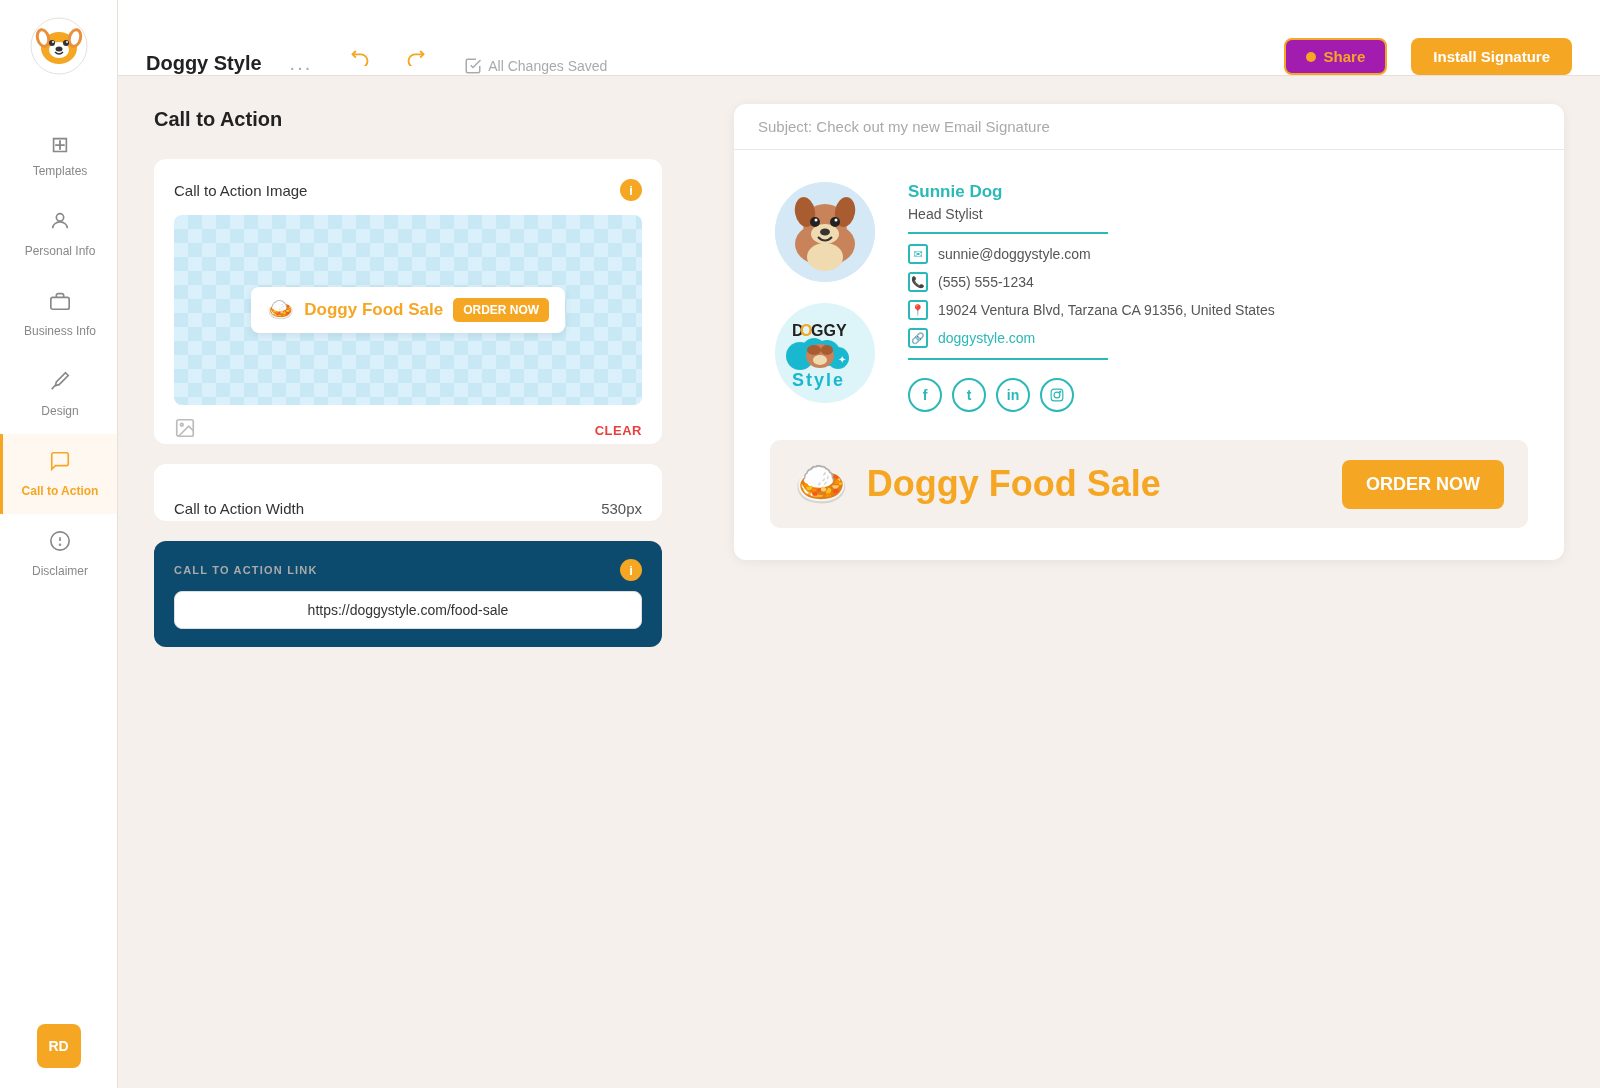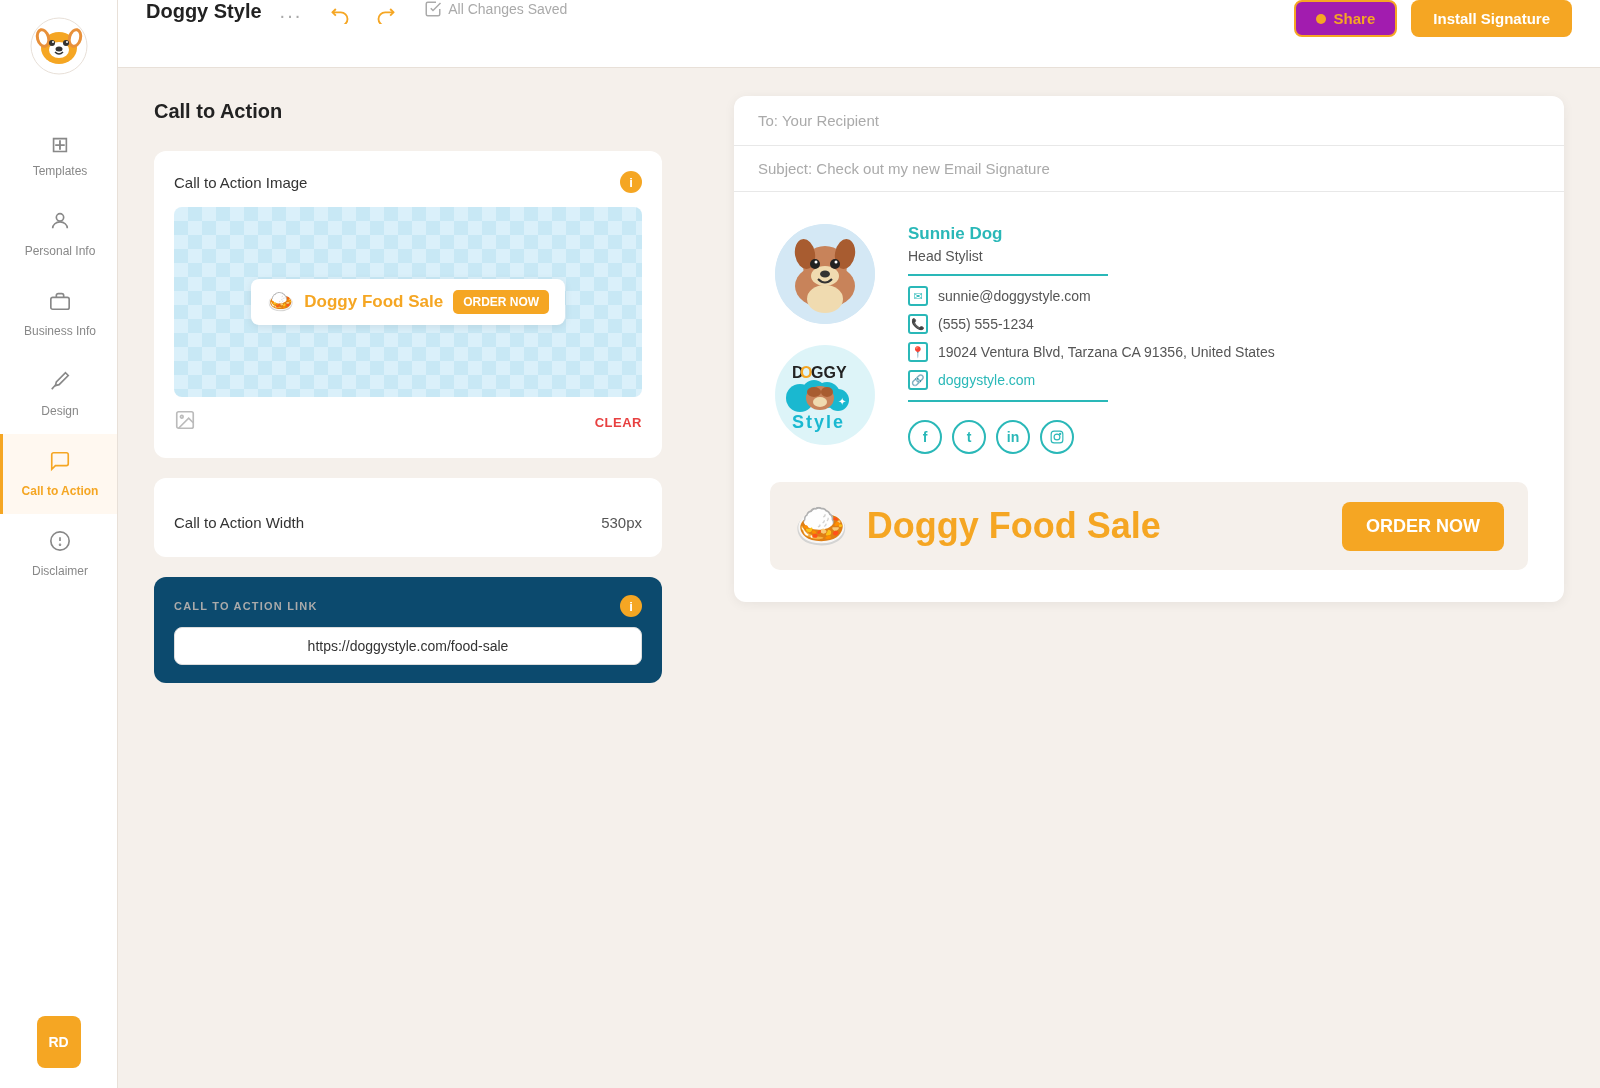--- a/index.html
+++ b/index.html
@@ -39,21 +39,21 @@
       border-left: 3px solid #f5a623;
       background: #fff8f0;
     }
     .sidebar-icon { font-size: 22px; }
     .sidebar-bottom {
       margin-top: auto;
       margin-bottom: 20px;
     }
     .user-avatar {
       width: 44px;
-      height: 52px;
+      height: 44px;
       border-radius: 8px;
       background: #f5a623;
       color: #fff;
       display: flex;
       align-items: center;
       justify-content: center;
       font-weight: 700;
       font-size: 14px;
       cursor: pointer;
     }
@@ -62,26 +62,26 @@
     .main {
       flex: 1;
       display: flex;
       flex-direction: column;
       overflow: hidden;
     }
 
     
     .header {
       background: #fff;
-      height: 68px;
-      display: flex;
-      align-items: flex-start;
+      height: 76px;
+      display: flex;
+      align-items: flex-end;
       padding: 0 28px;
       border-bottom: 1px solid #e8e0d8;
-      gap: 14px;
+      gap: 24px;
       flex-shrink: 0;
     }
     .header-title {
       font-size: 20px;
       font-weight: 600;
       color: #222;
       margin-right: 4px;
     }
     .header-dots {
       font-size: 20px;
@@ -150,21 +150,21 @@
     }
     .panel-title {
       font-size: 20px;
       font-weight: 600;
       color: #222;
       margin-bottom: 28px;
     }
     .section-card {
       background: #fff;
       border-radius: 12px;
-      padding: 20px 20px 22px;
+      padding: 20px 20px 0;
       margin-bottom: 20px;
     }
     .section-header {
       display: flex;
       align-items: center;
       justify-content: space-between;
       margin-bottom: 14px;
     }
     .section-label {
       font-size: 15px;
@@ -603,23 +603,20 @@
         <div class="link-label-row">
           <span class="link-label">CALL TO ACTION LINK</span>
           <div class="info-icon">i</div>
         </div>
         <input class="link-input" type="text" value="https://doggystyle.com/food-sale" style="">
       </div>
     </div>
 
     <div class="right-panel">
       <div class="email-preview">
-        <div class="email-header-row">
-          <span>To: Your Recipient</span>
-        </div>
         <div class="email-subject-row">
           <span>Subject: Check out my new Email Signature</span>
         </div>
         <div class="email-body">
           <div class="sig-block">
 
             <div class="sig-left">
 
               <div class="sig-avatar">
                 <svg width="100" height="100" viewBox="0 0 100 100" xmlns="http://www.w3.org/2000/svg">

